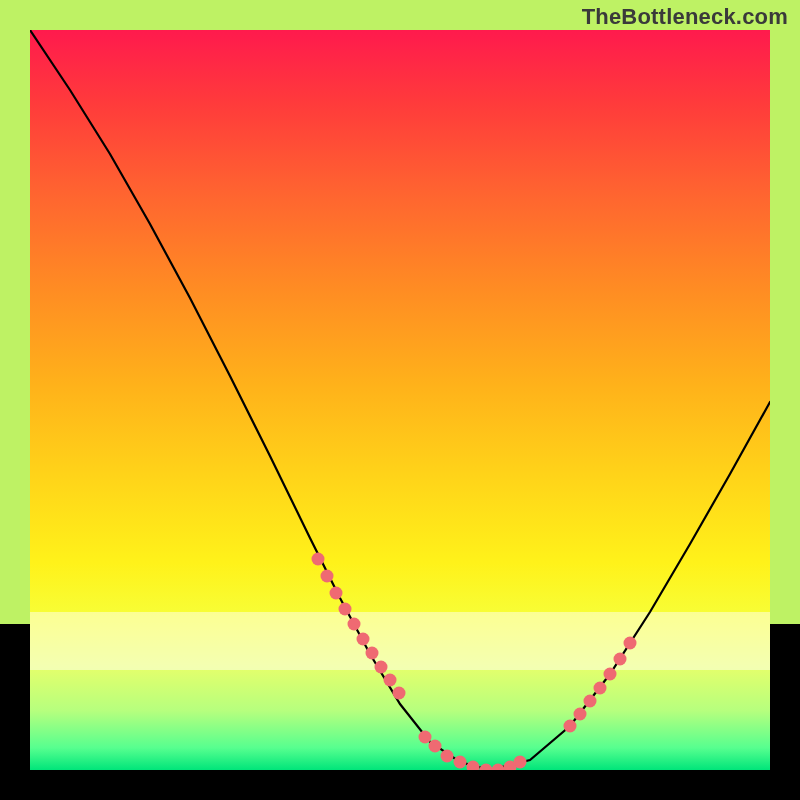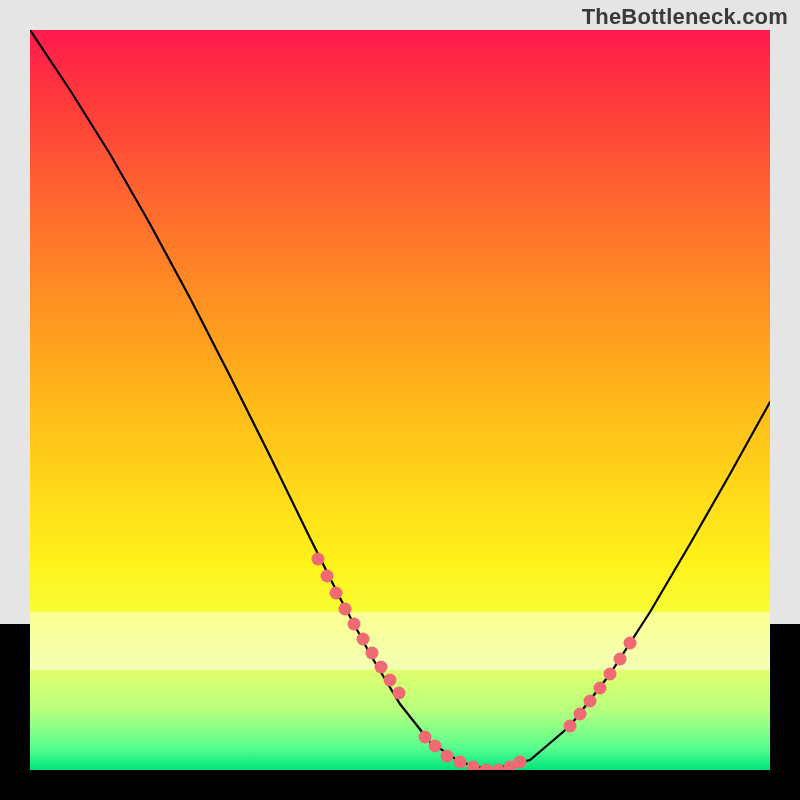--- a/index.html
+++ b/index.html
@@ -9,21 +9,21 @@
     height: 800px;
     background: #000;
     overflow: hidden;
   }
   .frame {
     position: absolute;
     left: 0;
     top: 0;
     width: 800px;
     height: 624px;
-    background: #e5e5e5;
+    background: #bef264;
   }
   .plot {
     position: absolute;
     left: 30px;
     top: 30px;
     width: 740px;
     height: 740px;
     background: linear-gradient(to bottom,
       #ff1a4d 0%,
       #ff3b3b 10%,

